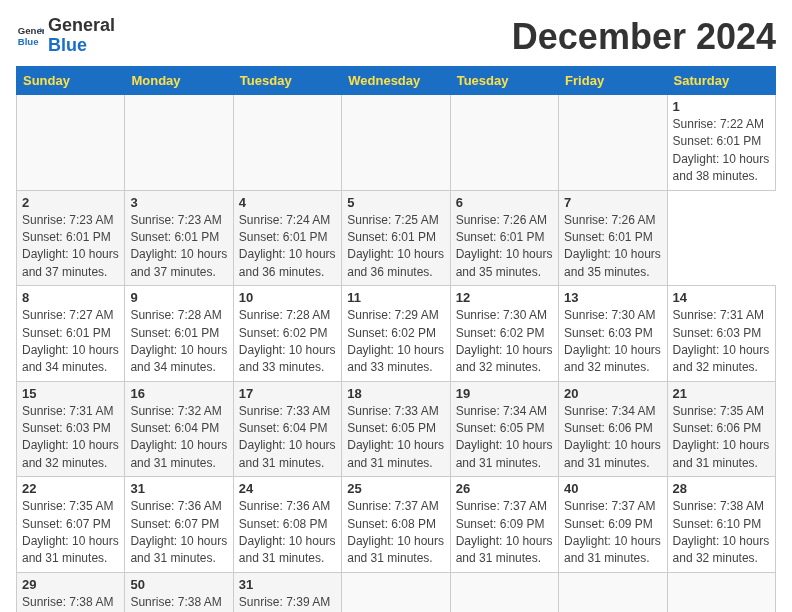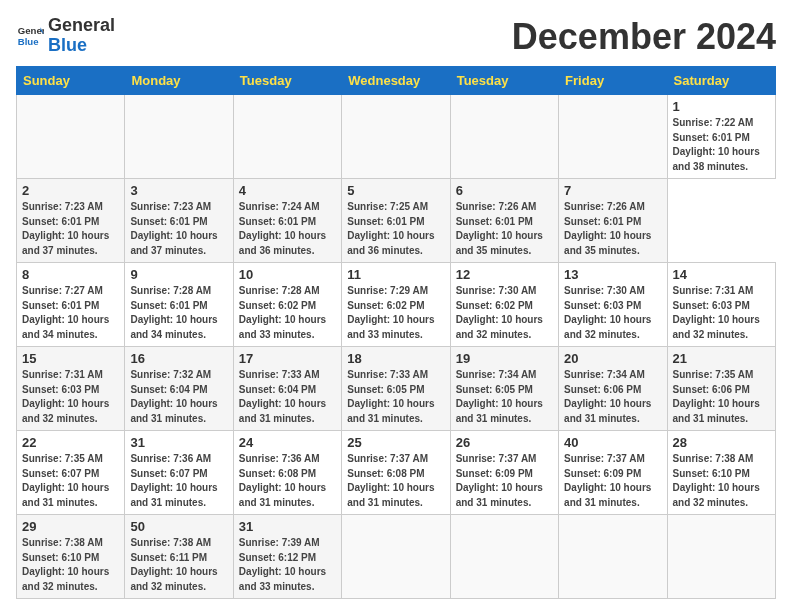--- a/index.html
+++ b/index.html
@@ -71,24 +71,23 @@
       background: #f5f5f5;
     }
     .day-number {
       font-size: 13px;
       font-weight: bold;
       color: #333;
       display: block;
       margin-bottom: 2px;
     }
     .day-info {
-      font-size: 10px;
+      font-size: 12px;
       color: #444;
       line-height: 1.45;
-      font-weight: bold;
     }
     .empty-cell {
       background: #f9f9f9 !important;
     }
     .row-even td { background: #f2f2f2; }
     .row-odd td { background: #ffffff; }
   </style>
 </head>
 <body>
 

